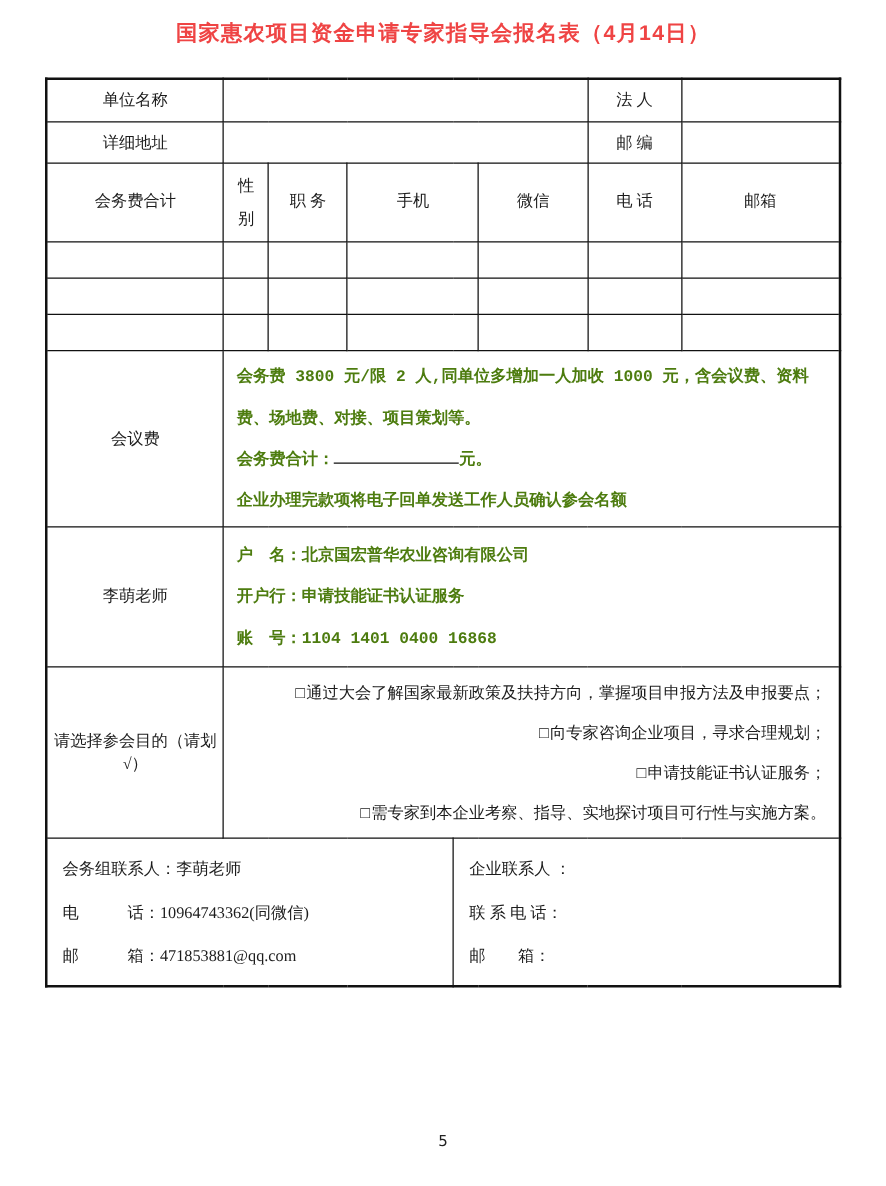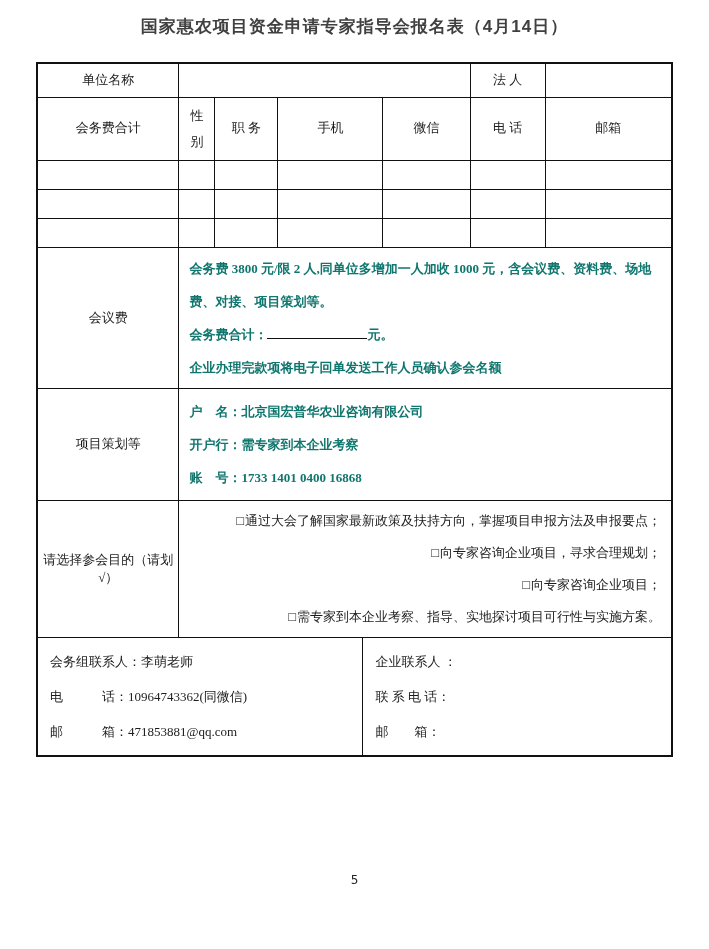--- a/index.html
+++ b/index.html
@@ -14,21 +14,21 @@
     font-family: "Liberation Serif", "DejaVu Serif", serif;
     color: #1c1c1c;
   }
   .doc-title {
     text-align: center;
     font-family: "Liberation Sans", "DejaVu Sans", sans-serif;
     font-weight: 700;
     font-size: 17px;
     letter-spacing: 1px;
     margin: 15px 0 0 0;
-    color: #404040;
+    color: #ef4444;
   }
   table.form {
     border-collapse: collapse;
     table-layout: fixed;
     width: 635px;
     margin: 24px auto 0 auto;
     border: 2px solid #111;
   }
   td {
     border: 1.5px solid #111;
@@ -53,23 +53,23 @@
   }
   td.content {
     padding: 4px 10px;
     text-align: left;
   }
   td.content p {
     margin: 0;
     line-height: 33px;
   }
   .hei-bold {
-    font-family: Liberation Serif, serif;
+    font-family: Liberation Mono, monospace;
     font-weight: 700;
-    color: #0f766e;
+    color: #4d7c0f;
   }
   .blank-line {
     display: inline-block;
     width: 100px;
     height: 1em;
     border-bottom: 1.5px solid #111;
     vertical-align: baseline;
   }
   .option {
     line-height: 32px;
@@ -121,20 +121,26 @@
   </colgroup>
 
   <tbody>
       <tr class="r-top1">
     <td class="lbl">单位名称</td>
     <td colspan="5"></td>
     <td class="lbl">法 人</td>
     <td></td>
   </tr>
 
+  <tr class="r-top2">
+    <td class="lbl">详细地址</td>
+    <td colspan="5"></td>
+    <td class="lbl">邮 编</td>
+    <td></td>
+  </tr>
 
   <tr class="r-head">
     <td class="hdr">会务费合计</td>
     <td class="hdr"><span class="gender-wrap">性别</span></td>
     <td class="hdr">职 务</td>
     <td class="hdr" colspan="2">手机</td>
     <td class="hdr">微信</td>
     <td class="hdr">电 话</td>
     <td class="hdr">邮箱</td>
   </tr>
@@ -170,34 +176,34 @@
   <tr class="r-fee">
     <td class="lbl">会议费</td>
     <td class="content hei-bold" colspan="7">
       <p>会务费 3800 元/限 2 人,同单位多增加一人加收 1000 元，含会议费、资料费、场地费、对接、项目策划等。</p>
       <p><span>会务费合计：</span><span class="blank-line"></span><span>元。</span></p>
       <p>企业办理完款项将电子回单发送工作人员确认参会名额</p>
     </td>
   </tr>
 
   <tr class="r-acct">
-    <td class="lbl">项目策划等</td>
+    <td class="lbl">李萌老师</td>
     <td class="content hei-bold" colspan="7">
       <p>户　名：北京国宏普华农业咨询有限公司</p>
-      <p>开户行：需专家到本企业考察</p>
-      <p>账　号：1733 1401 0400 16868</p>
+      <p>开户行：申请技能证书认证服务</p>
+      <p>账　号：1104 1401 0400 16868</p>
     </td>
   </tr>
 
   <tr class="r-purpose">
     <td class="lbl">请选择参会目的（请划√）</td>
     <td class="content" colspan="7">
       <div class="option"><span class="cb">□</span><span>通过大会了解国家最新政策及扶持方向，掌握项目申报方法及申报要点；</span></div>
       <div class="option"><span class="cb">□</span><span>向专家咨询企业项目，寻求合理规划；</span></div>
-      <div class="option"><span class="cb">□</span><span>向专家咨询企业项目；</span></div>
+      <div class="option"><span class="cb">□</span><span>申请技能证书认证服务；</span></div>
       <div class="option"><span class="cb">□</span><span>需专家到本企业考察、指导、实地探讨项目可行性与实施方案。</span></div>
     </td>
   </tr>
 
   <tr class="r-contact">
     <td class="contact-cell" colspan="4">
       <p>会务组联系人：李萌老师</p>
       <p>电　　　话：10964743362(同微信)</p>
       <p>邮　　　箱：471853881@qq.com</p>
     </td>

